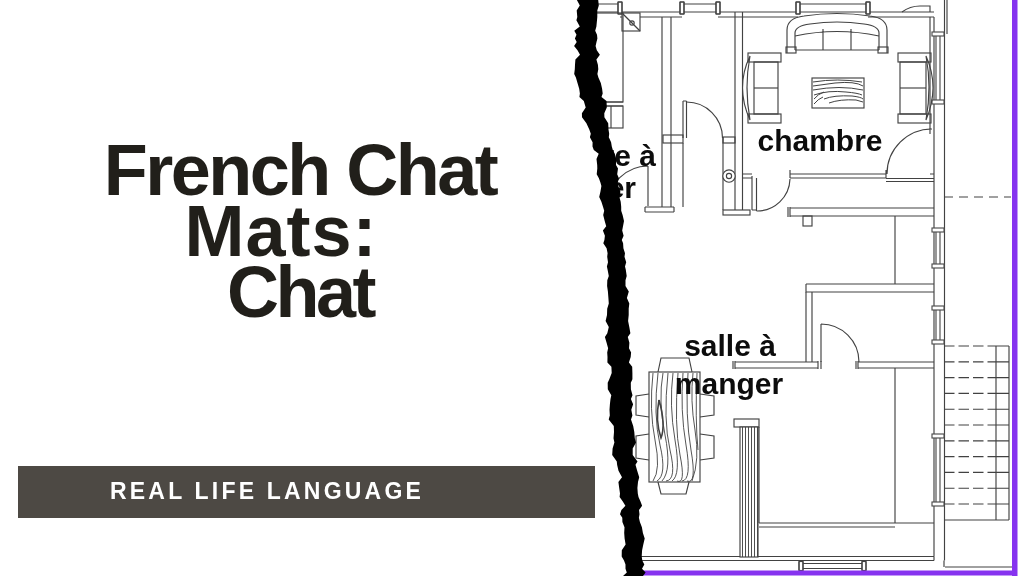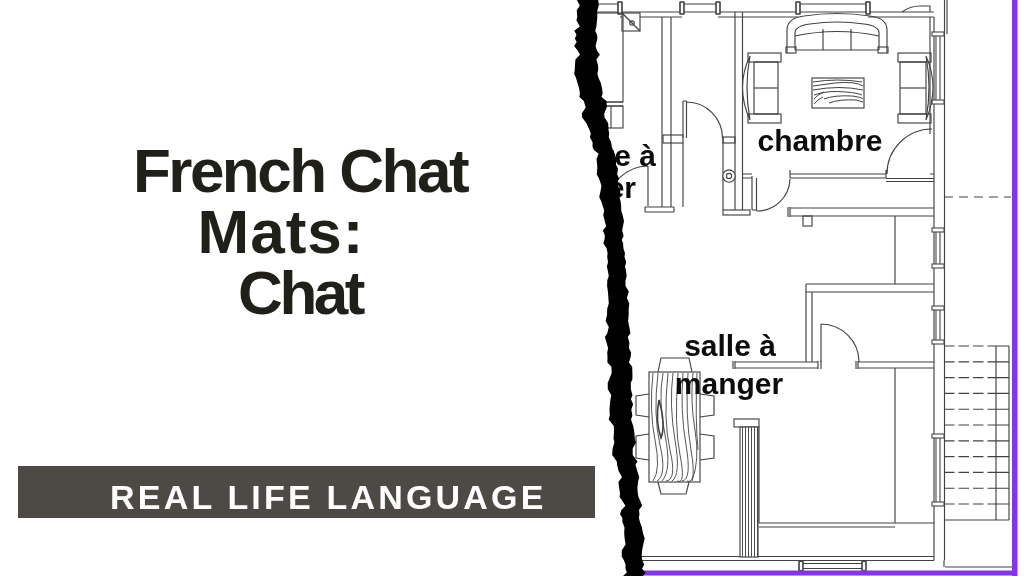--- a/index.html
+++ b/index.html
@@ -1,20 +1,20 @@
 <!DOCTYPE html>
 <html><head>
 <meta charset="utf-8">
 <style>
 html,body{margin:0;padding:0;width:1024px;height:576px;overflow:hidden;background:#fff;font-family:"Liberation Sans",sans-serif;}
 #stage{position:relative;width:1024px;height:576px;}
 svg{position:absolute;left:0;top:0;}
-#title{position:absolute;left:0;top:140px;width:600px;text-align:center;color:#211f1a;font-weight:bold;font-size:62px;line-height:61px;letter-spacing:-2.5px;}
+#title{position:absolute;left:0;top:140px;width:600px;text-align:center;color:#211f1a;font-weight:bold;font-size:72px;line-height:61px;letter-spacing:-2.5px;}
 #bar{position:absolute;left:18px;top:466px;width:577px;height:52px;background:#4d4944;}
-#bartext{position:absolute;left:110px;top:478px;width:370px;color:#fff;font-weight:bold;font-size:34px;letter-spacing:3.2px;white-space:nowrap;}
+#bartext{position:absolute;left:110px;top:478px;width:370px;color:#fff;font-weight:bold;font-size:23px;letter-spacing:3.2px;white-space:nowrap;}
 </style>
 </head>
 <body>
 <div id="stage">
 
 <svg width="1024" height="576" viewBox="0 0 1024 576">
 <g stroke="#424242" stroke-width="1.15" fill="none">
 
 <path d="M565 12 H591 M565 17 H591 M620 12 H682 M620 17 H682 M718 12 H798 M718 17 H798 M868 12 H934 M868 17 H934 "></path>
 

